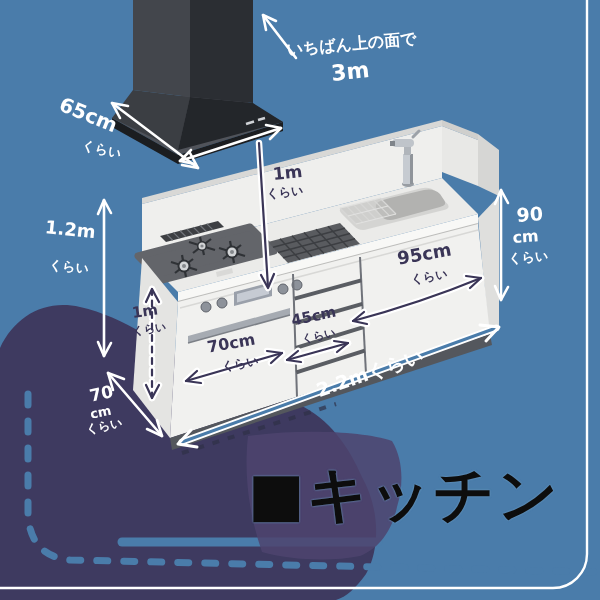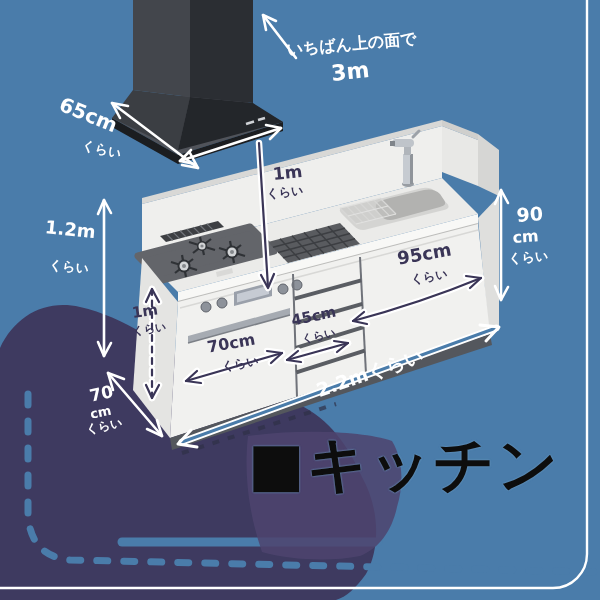--- a/index.html
+++ b/index.html
@@ -2,21 +2,21 @@
 <html><head>
 <meta charset="utf-8">
 <style>
   html,body{margin:0;padding:0;background:#222;}
   .stage{position:relative;width:600px;height:600px;overflow:hidden;background:#4a7caa;
          font-family:"DejaVu Sans","Liberation Sans",sans-serif;}
   .stage svg{position:absolute;left:0;top:0;}
   .lbl{position:absolute;font-weight:bold;line-height:1.05;white-space:nowrap;transform-origin:left top;}
   .ink-w{color:#ffffff;}
   .ink-d{color:#3a3557;}
-  .title{position:absolute;left:248px;top:434px;font-size:60px;font-weight:bold;color:#0d0d0d;
+  .title{position:absolute;left:248px;top:464px;font-size:60px;font-weight:bold;color:#0d0d0d;
          letter-spacing:2px;line-height:1;
          text-shadow:0 0 2px rgba(110,156,196,.75),0 0 2px rgba(110,156,196,.75);}
 </style>
 </head>
 <body>
 
 <div class="stage">
 
 <svg width="600" height="600" viewBox="0 0 600 600">
 

